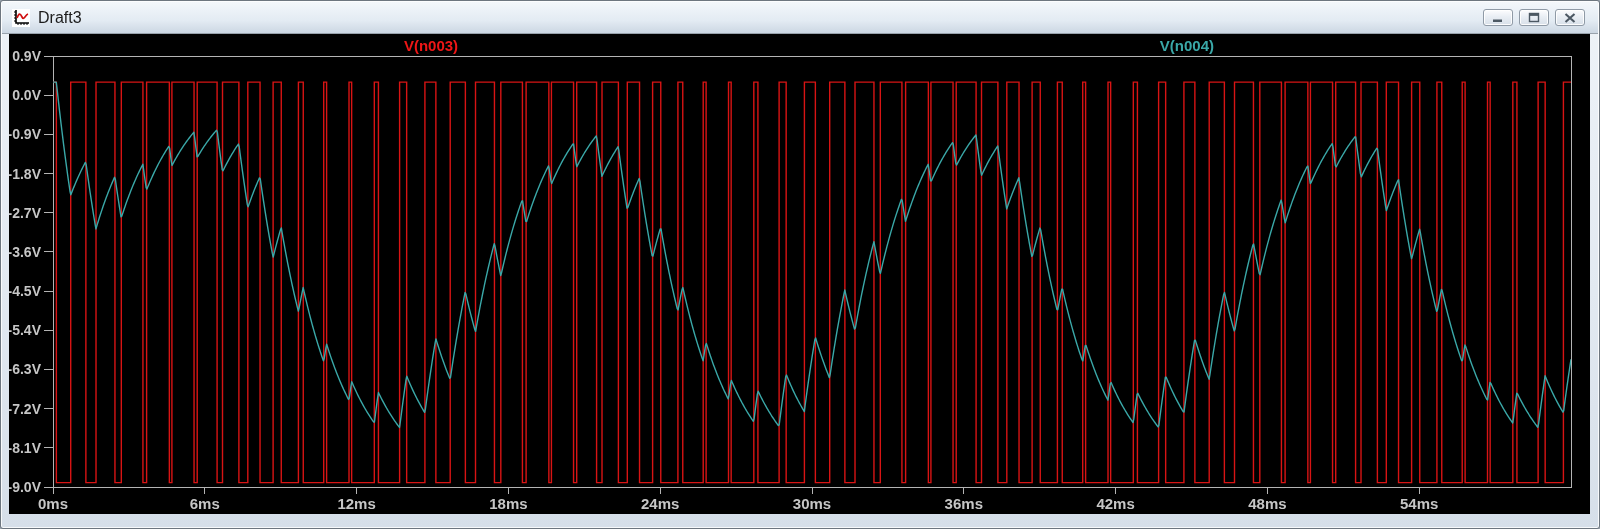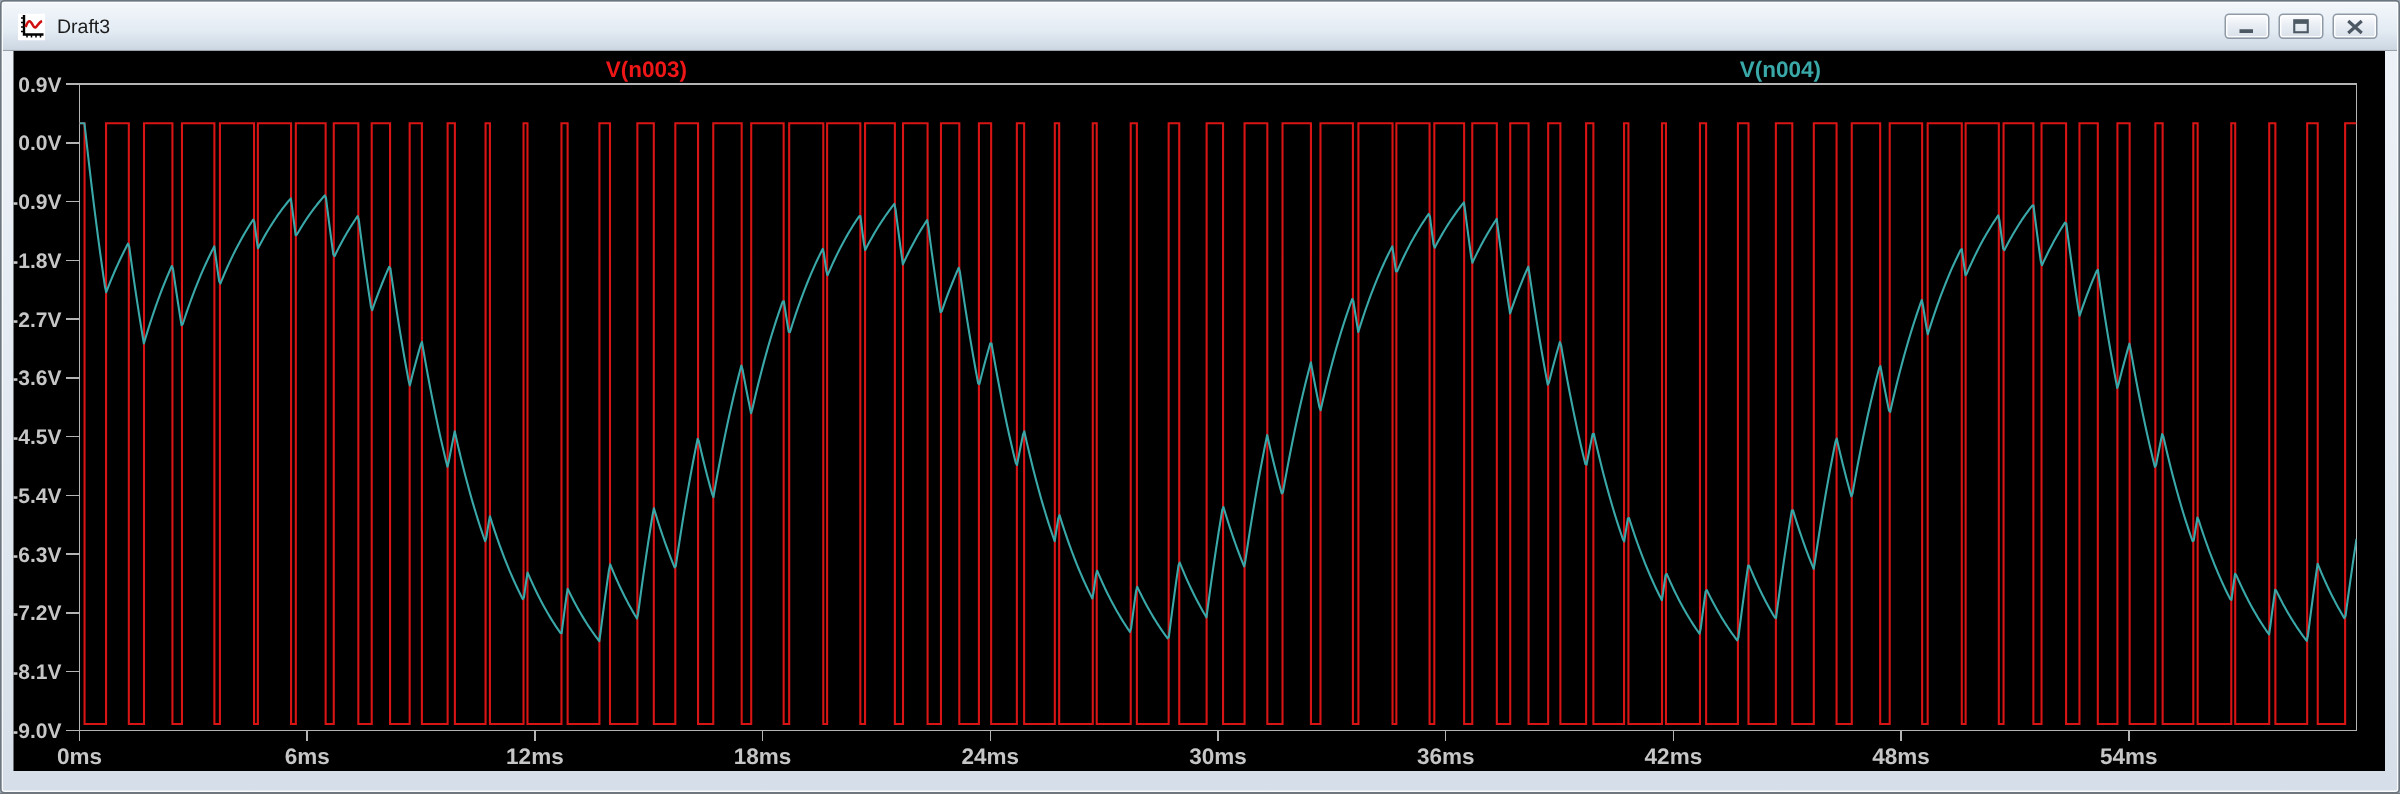--- a/index.html
+++ b/index.html
@@ -6,21 +6,21 @@
     font-family:"Liberation Sans",sans-serif;background:#9aa4ae;}
   .window{position:absolute;left:0;top:0;width:1600px;height:529px;box-sizing:border-box;
     border:1px solid #6d767f;border-radius:3px;
     background:linear-gradient(180deg,#eef3f8 0%,#e2e9f1 55%,#d6dfe9 100%);
     box-shadow:inset 0 0 0 1px rgba(255,255,255,.8);}
   .titlebar{position:absolute;left:1px;top:1px;right:1px;height:32px;
     border-radius:3px 3px 0 0;display:flex;align-items:center;
     background:linear-gradient(180deg,#f3f7fb 0%,#e3ebf3 60%,#ccd7e3 100%);
     border-bottom:1px solid #98a2ac;box-sizing:border-box;}
   .app-icon{width:18px;height:18px;margin:0 8px 0 10px;display:block;flex:0 0 auto;}
-  .title-text{font-size:13px;color:#1c1c1c;line-height:32px;}
+  .title-text{font-size:16px;color:#1c1c1c;line-height:32px;}
   .controls{position:absolute;right:13px;top:7px;display:flex;gap:6px;}
   .wbtn{width:30px;height:17px;border:1px solid #8f9aa6;border-radius:3px;margin:0;padding:0;
     background:linear-gradient(180deg,#fdfdfe 0%,#e9eef4 45%,#d8e0e9 100%);
     box-shadow:inset 0 0 0 1px rgba(255,255,255,.9);
     display:flex;align-items:center;justify-content:center;cursor:default;}
   .client{position:absolute;left:8px;top:33px;width:1581px;height:480px;background:#000;}
   .client svg{display:block;}
   text.tick{font-family:"Liberation Sans",sans-serif;font-weight:bold;fill:#c6c6c6;}
   text.legend{font-family:"Liberation Sans",sans-serif;font-weight:bold;}
 </style>

